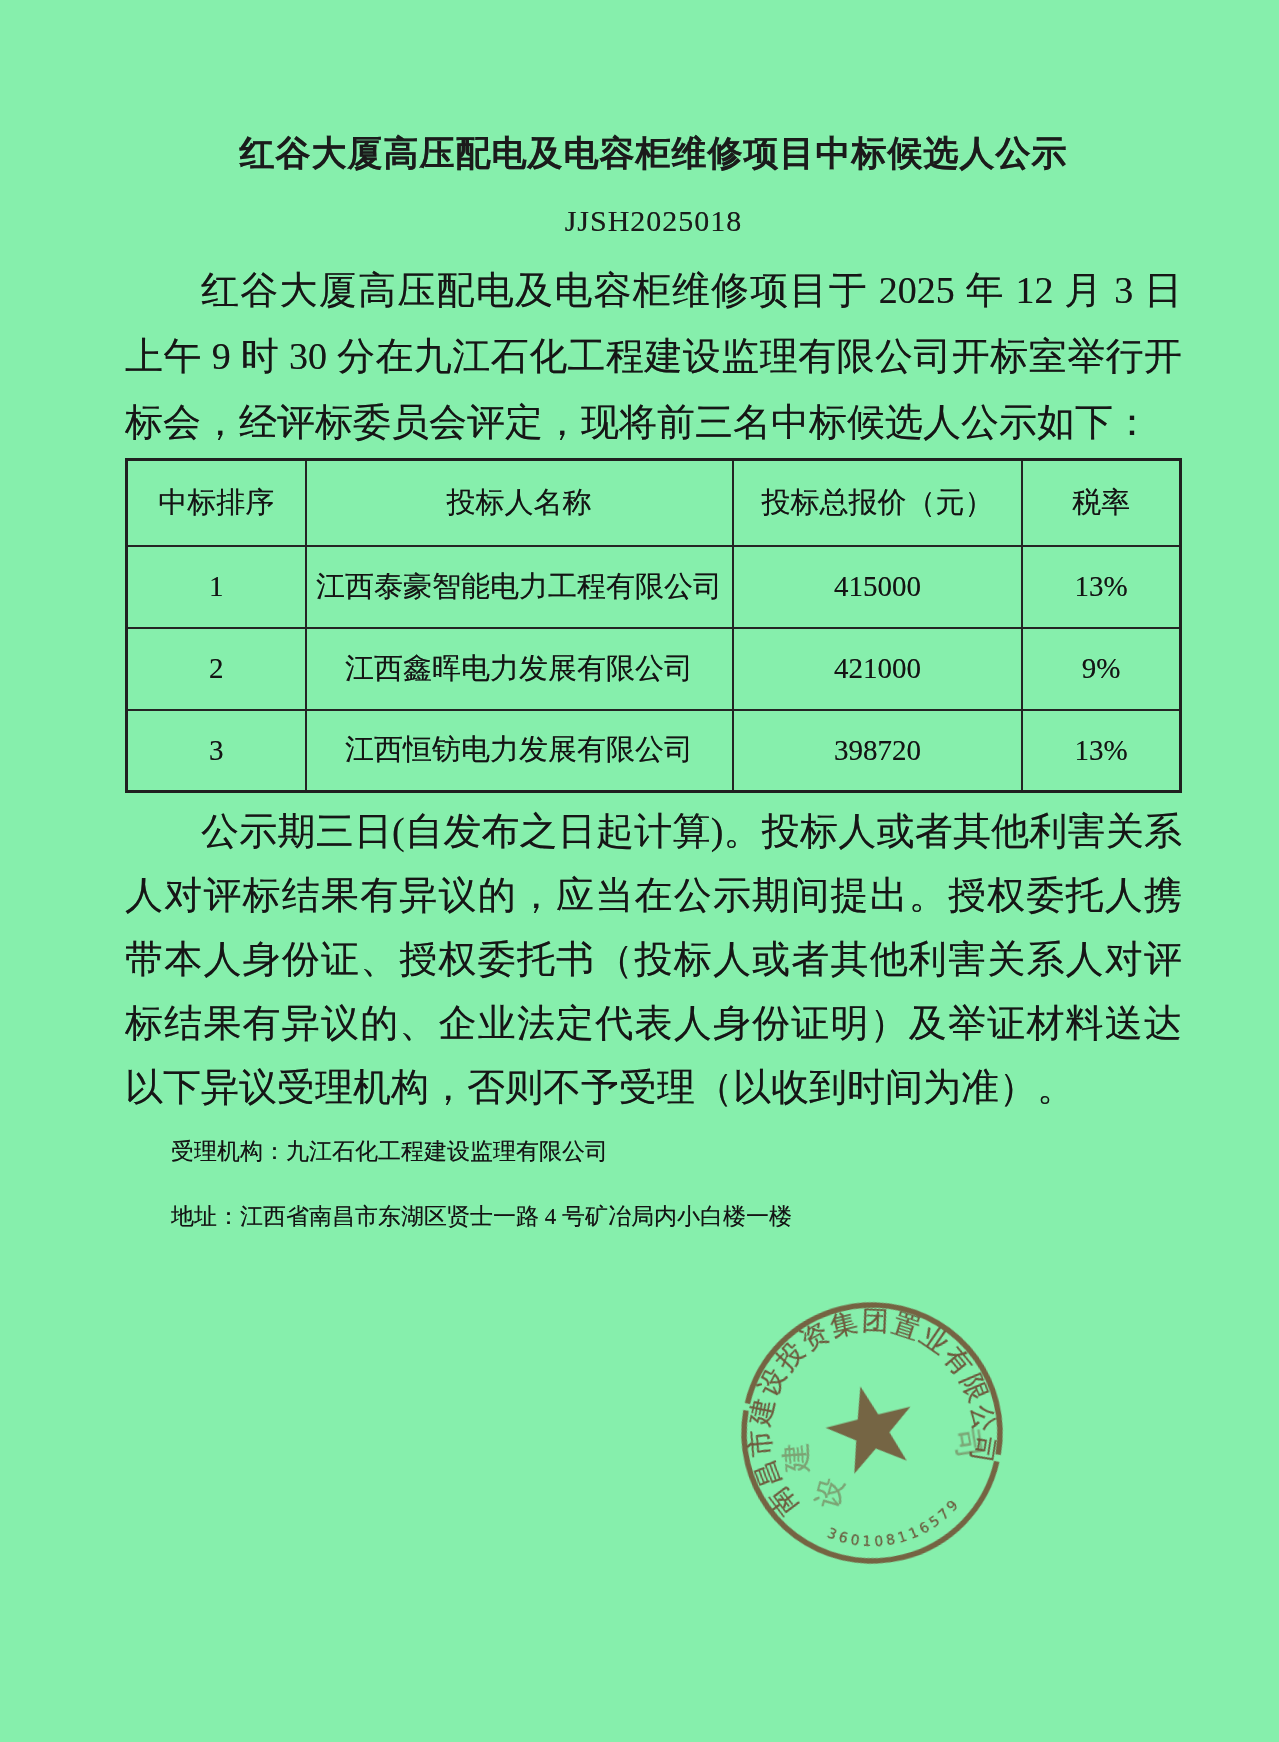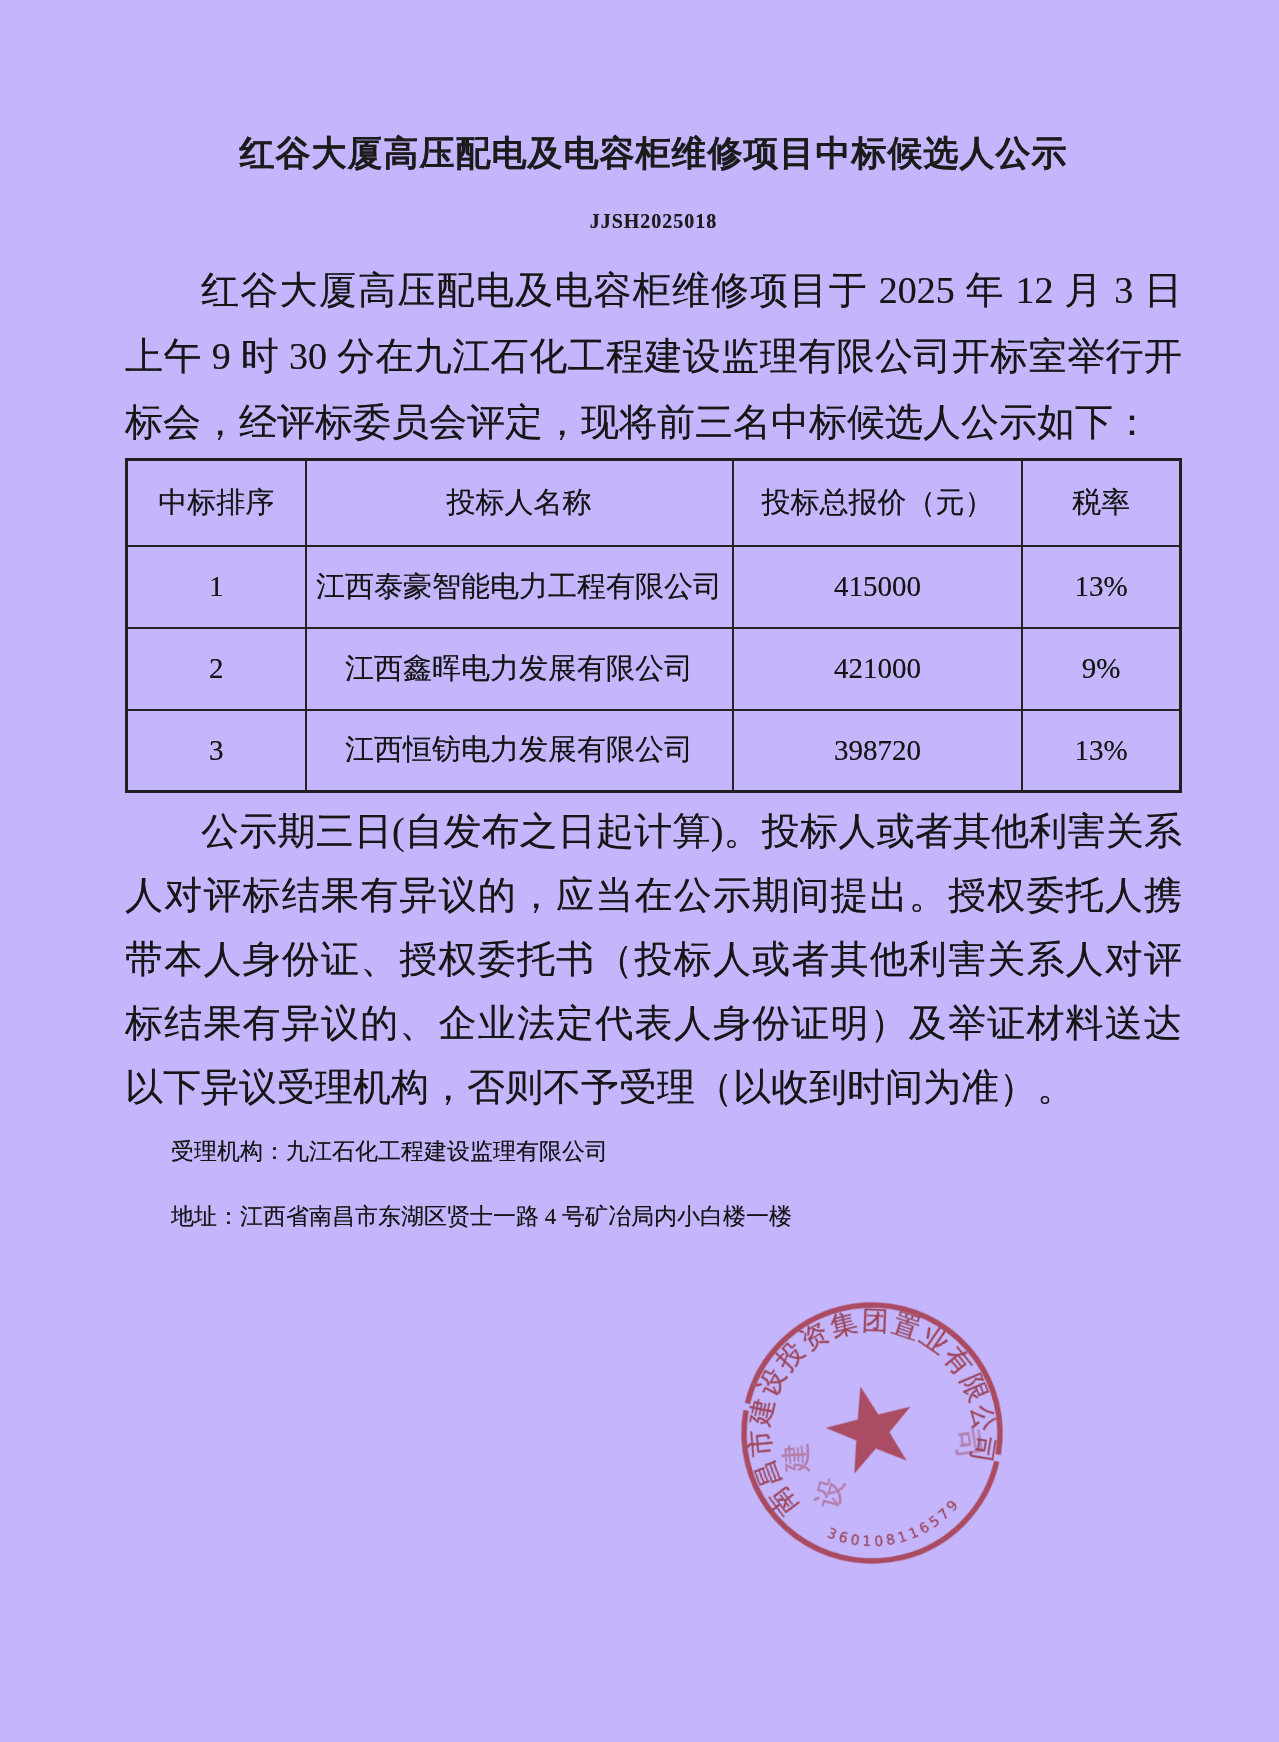--- a/index.html
+++ b/index.html
@@ -1,41 +1,40 @@
 <!DOCTYPE html>
 <html><head>
 <meta charset="utf-8">
 <style>
   html,body{margin:0;padding:0;background:#e9e9e7;}
   .page{
     position:relative;
     width:1279px;height:1742px;
     margin:0 auto;
-    background:#c4b5fd;
+    background:#86efac;
     overflow:hidden;
     font-family:"Liberation Serif","DejaVu Serif",serif;
     color:#1b1b1b;
     text-shadow:0 0 .6px rgba(20,20,20,.55);
   }
   .content{
     position:absolute;left:125px;top:0;width:1057px;
   }
   .doc-title{
     margin-top:132px;
     text-align:center;
     font-size:35px;line-height:44px;
     font-weight:bold;
     letter-spacing:1px;
   }
   .doc-subtitle{
     margin-top:25px;
     text-align:center;
-    font-size:20px;line-height:40px;
+    font-size:30px;line-height:40px;
     letter-spacing:1px;
-    font-weight:bold;
   }
   .para{
     font-size:38px;
     text-align:justify;
     text-indent:2em;
     color:#161616;
   }
   .intro{margin-top:16px;line-height:66px;}
   .notice{margin-top:6px;line-height:64px;}
   table.bid-table{

